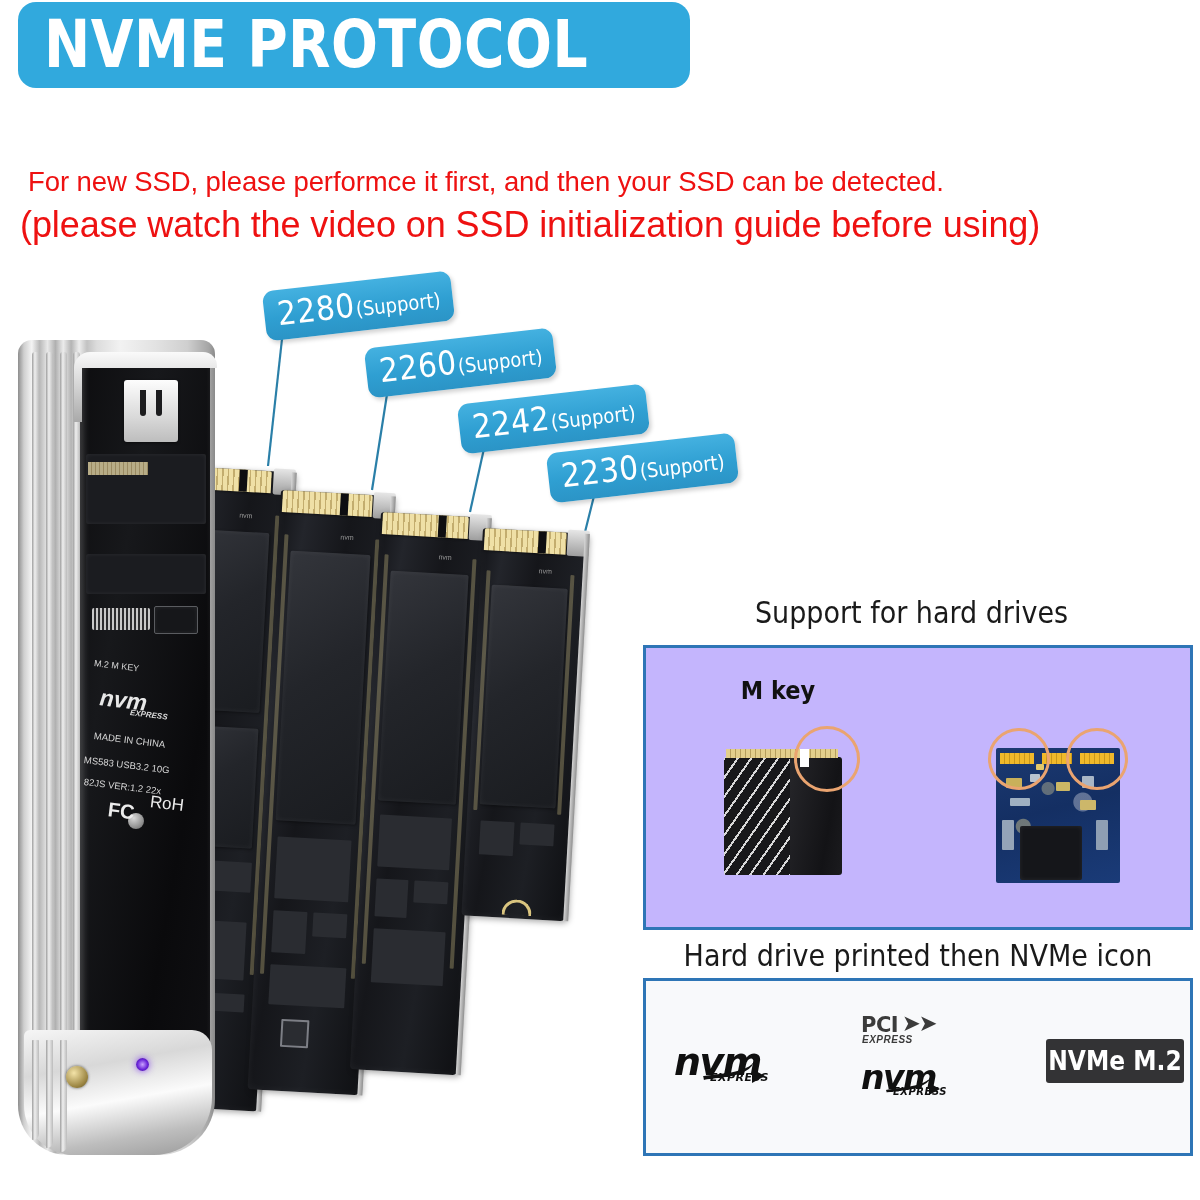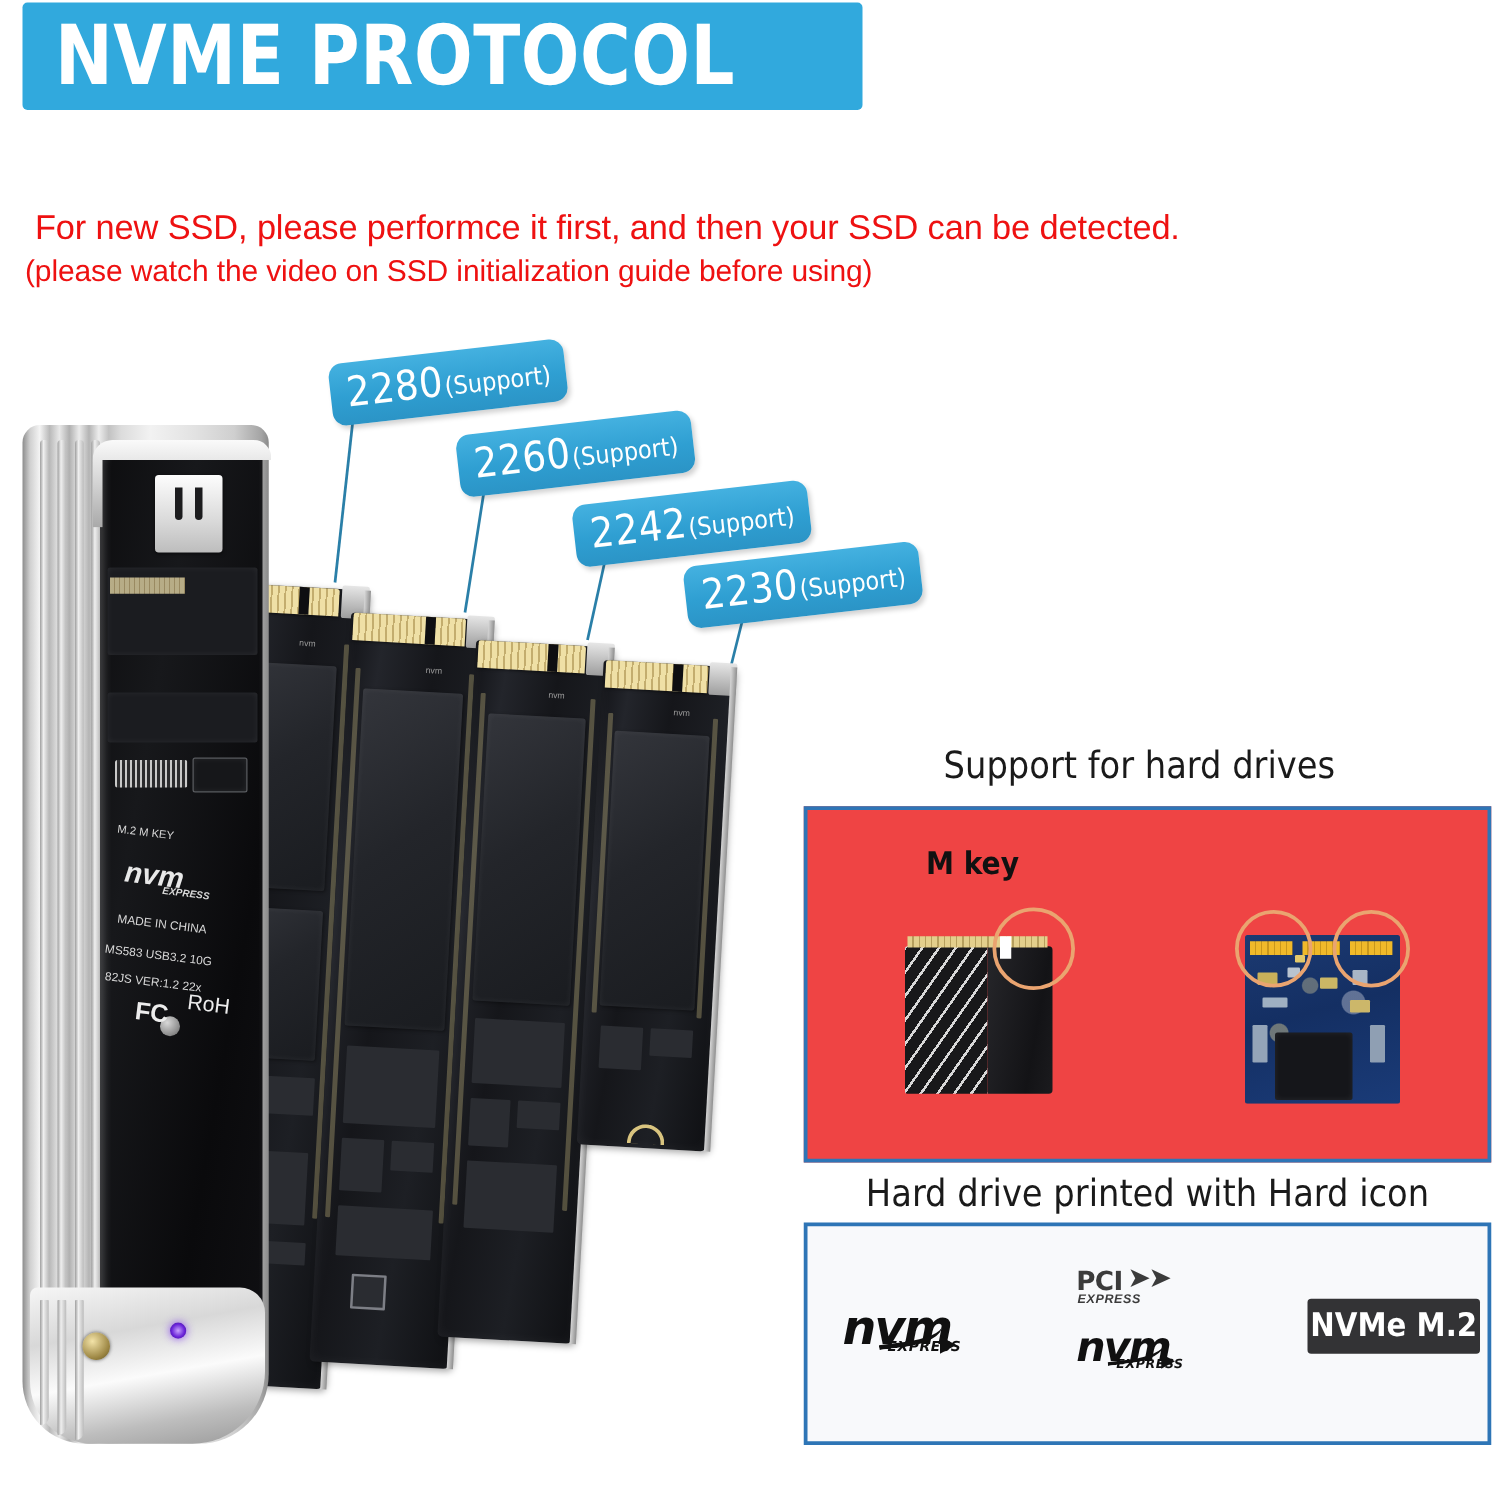--- a/index.html
+++ b/index.html
@@ -9,21 +9,21 @@
     font-family: "Liberation Sans", sans-serif;
     overflow: hidden;
   }
   #stage { position: relative; width: 1200px; height: 1200px; background: #fff; }
 
   
   .title-badge {
     position: absolute; left: 18px; top: 2px;
     width: 672px; height: 86px;
     background: #31a9dd;
-    border-radius: 4px;
+    border-radius: 18px;
     display: flex; align-items: center; justify-content: flex-start;
     padding-left: 26px;
   }
   .title-badge-text {
     color: #ffffff;
     font-family: "DejaVu Sans Condensed", "Liberation Sans Narrow", "Liberation Sans", sans-serif;
     font-size: 66px; font-weight: bold;
     letter-spacing: 0.5px;
     transform: scaleX(0.93);
     transform-origin: left center;
@@ -35,21 +35,21 @@
     font-size: 31.5px; color: #111; white-space: nowrap;
     letter-spacing: -0.1px;
   }
   .warn1 {
     position: absolute; left: 28px; top: 166px;
     font-size: 27.5px; color: #ee1111; white-space: nowrap;
     letter-spacing: -0.1px;
   }
   .warn2 {
     position: absolute; left: 20px; top: 204px;
-    font-size: 24px; color: #ee1111; white-space: nowrap;
+    font-size: 36px; color: #ee1111; white-space: nowrap;
     letter-spacing: -0.1px;
   }
 
   
   .callout {
     position: absolute;
     background: linear-gradient(180deg,#44b1e0 0%,#2f9fd2 55%,#2b94c6 100%);
     border-radius: 11px;
     box-shadow: 2px 3px 4px rgba(0,0,0,0.18);
     display: flex; align-items: baseline;
@@ -206,21 +206,21 @@
     color: #fff; font-size: 52px; font-weight: bold;
     font-family: "DejaVu Sans Condensed","Liberation Sans Narrow","Liberation Sans",sans-serif;
     white-space: nowrap; line-height: 1;
   }
   .sec-caption {
     position: absolute; text-align: center;
     font-family: "DejaVu Sans Condensed","Liberation Sans Narrow","Liberation Sans",sans-serif;
     font-size: 30px; color: #1a1a1a; white-space: nowrap;
   }
   .panel {
-    position: absolute; border: 3px solid #2e75b6; background: #ef4444;
+    position: absolute; border: 3px solid #2e75b6; background: #c4b5fd;
   }
   .panel.tinted { background: #f8f9fb; }
   .key-label {
     position: absolute; font-size: 25px; font-weight: bold; color: #111;
     font-family: "DejaVu Sans Condensed","Liberation Sans Narrow","Liberation Sans",sans-serif;
     white-space: nowrap; text-align: center;
   }
   .mkey-drive { position: absolute; }
   .mkey-heat {
     position: absolute; left: 0; top: 14px; width: 66px; height: 118px;
@@ -493,21 +493,21 @@
         <div class="bm-noise" style="left:40px;top:16px;width:8px;height:6px;background:#e3c86a"></div>
       </div>
       <div class="bm-gold" style="left:4px;width:34px"></div>
       <div class="bm-gold" style="left:46px;width:30px"></div>
       <div class="bm-gold" style="left:84px;width:34px"></div>
     </div>
     <div class="circ-hi" style="left:342px;top:80px;width:62px;height:62px"></div>
     <div class="circ-hi" style="left:420px;top:80px;width:62px;height:62px"></div>
   </div>
 
-  <div class="sec-caption" style="left:643px;top:938px;width:550px">Hard drive printed with Hard icon</div>
+  <div class="sec-caption" style="left:643px;top:938px;width:550px">Hard drive printed then NVMe icon</div>
 
   <div class="panel tinted" style="left:643px;top:978px;width:550px;height:178px">
 
     <div class="logo-wrap" style="left:28px;top:62px">
       <div class="nvm-logo">
         <span class="nvm-word">nvm</span>
         <span class="nvm-sub" style="left:36px;top:28px">EXPRESS</span>
         <span class="nvm-swoosh" style="left:28px;top:12px"></span>
         <span class="nvm-arrow" style="left:78px;top:26px"></span>
       </div>

